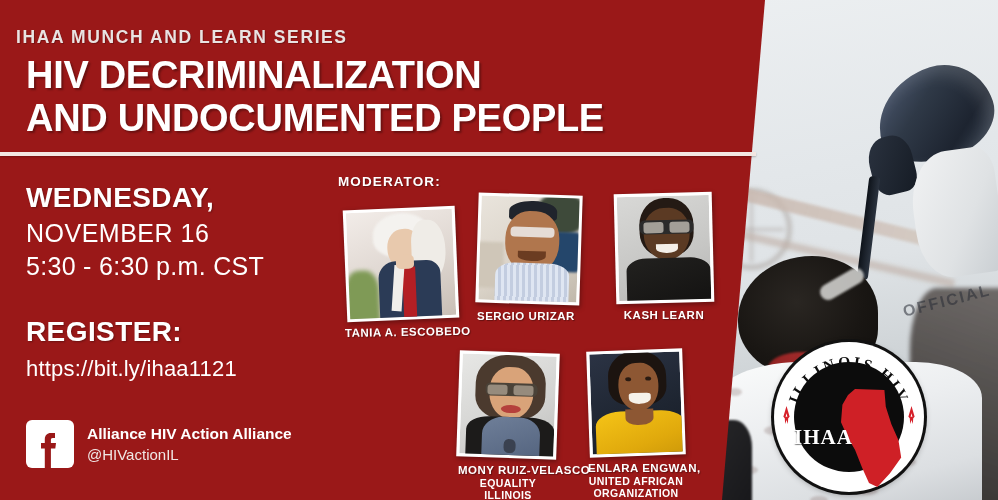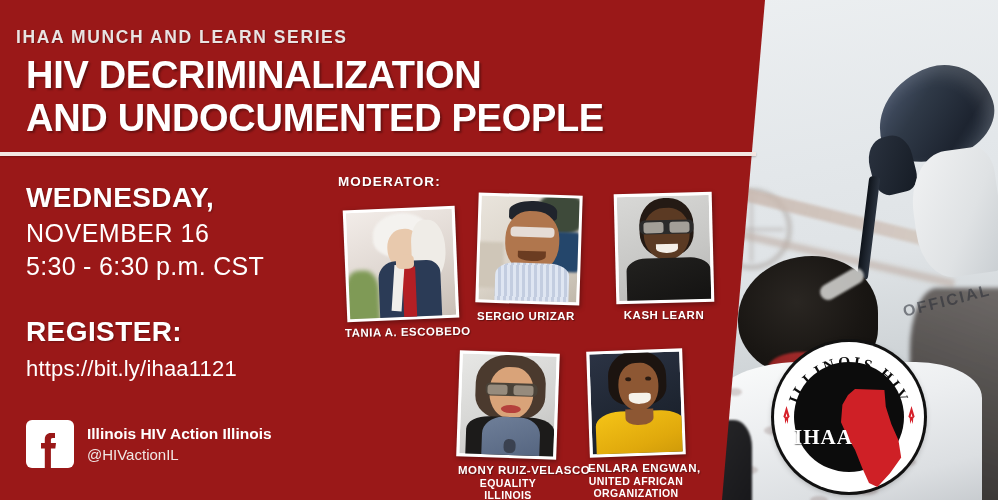--- a/index.html
+++ b/index.html
@@ -469,21 +469,21 @@
   <div class="register-label">REGISTER:</div>
   <a class="register-url">https://bit.ly/ihaa1121</a>
 
   <div class="fb-block">
     <span class="fb-icon">
       <svg width="48" height="48" viewBox="0 0 48 48">
         <path d="M29 13h-4.2c-3.6 0-6 2.4-6 6.2V23H15v5.4h3.8V48h6.1V28.4h4.4l.7-5.4h-5.1v-3.1c0-1.2.5-1.9 1.9-1.9H29z" fill="#9a1818"></path>
       </svg>
     </span>
     <span class="fb-text">
-      <span class="fb-name">Illinois HIV Action Illinois</span>
+      <span class="fb-name">Alliance HIV Action Alliance</span>
       <span class="fb-handle">@HIVactionIL</span>
     </span>
   </div>
 
   <div class="moderator-label">MODERATOR:</div>
 
   <div class="person" id="p1">
     <div class="pframe">
       <span class="pimg">
         <span class="bg" style="background:linear-gradient(160deg,#f2ece8,#ded6d0 55%,#c9bfb6)"></span>

